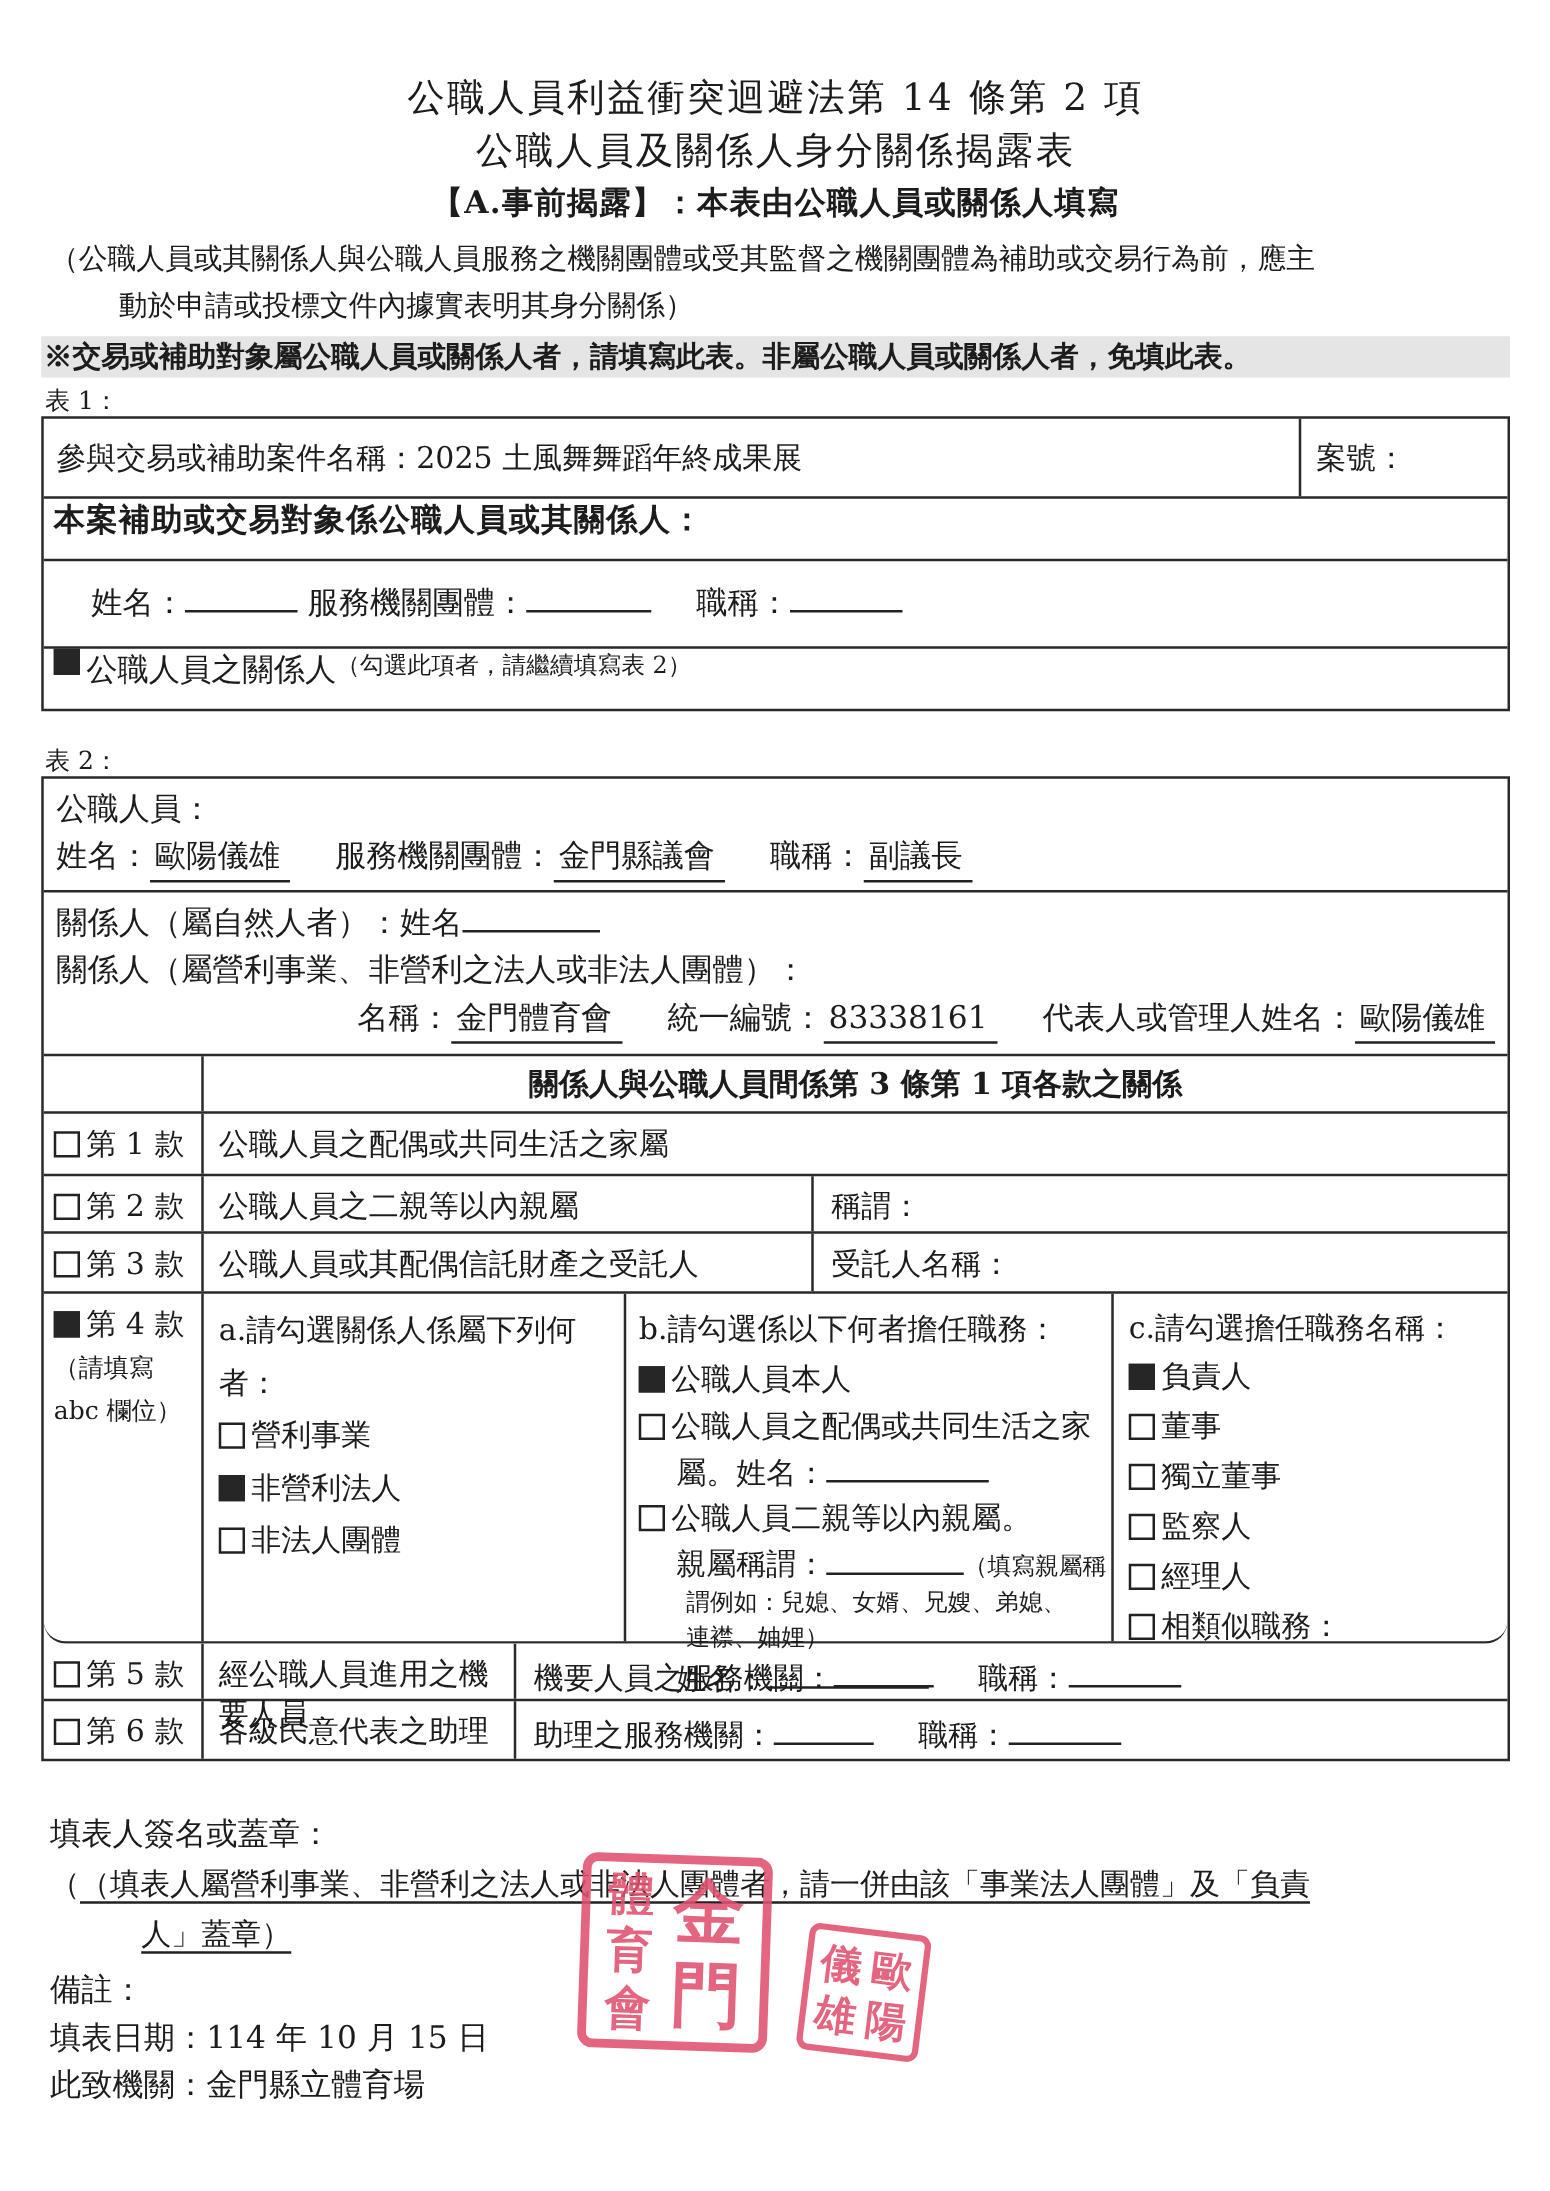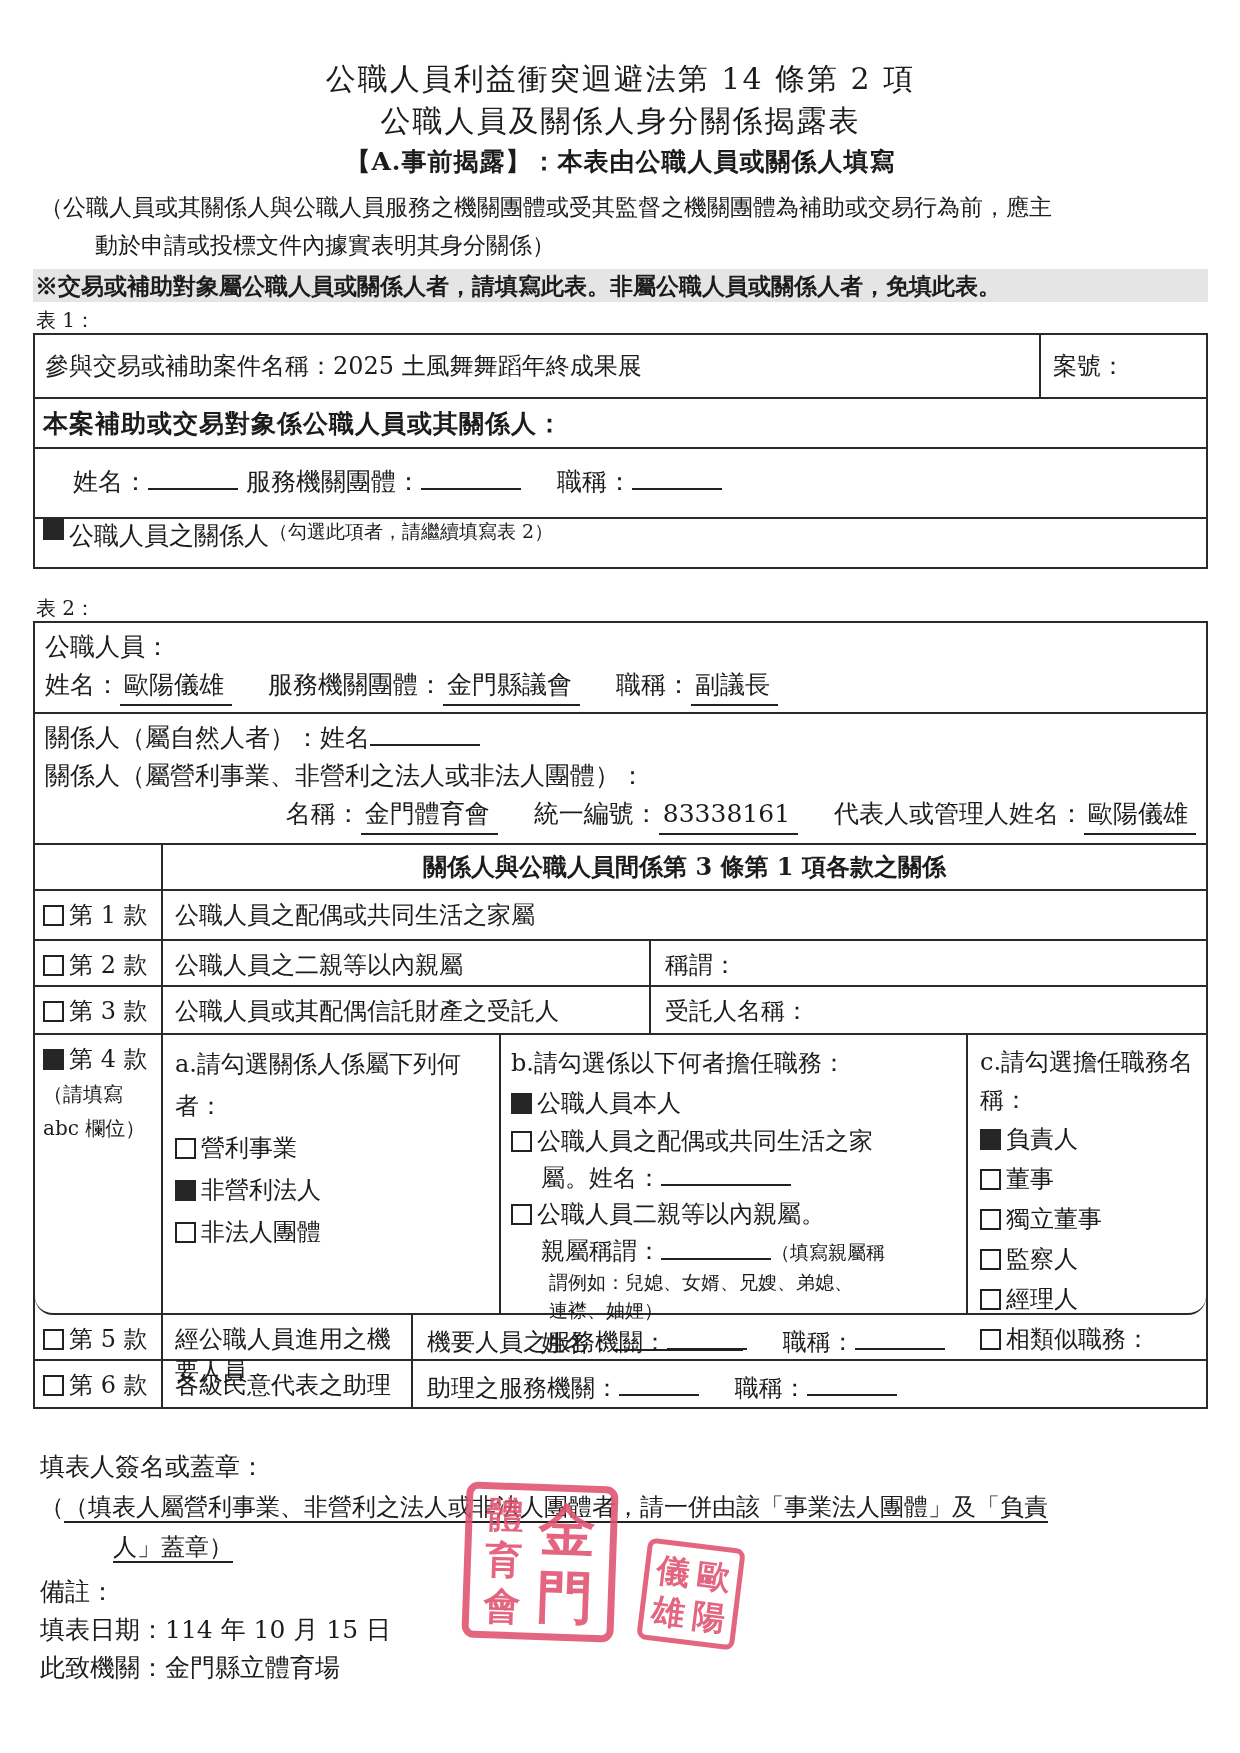--- a/index.html
+++ b/index.html
@@ -29,21 +29,21 @@
 
   
   .frame{border:2px solid #2a2a2a;}
   .b-b{border-bottom:2px solid #2a2a2a;}
   .row{display:flex;}
 
   
   .t1-r1{height:62px;align-items:center;font-size:24px;}
   .t1-case{flex:1;padding-left:10px;}
   .t1-caseno{width:153px;border-left:2px solid #2a2a2a;align-self:stretch;display:flex;align-items:center;padding-left:12px;}
-  .t1-r2{height:48px;display:flex;align-items:center;font-size:25px;font-weight:bold;padding-left:8px;letter-spacing:1px;}
+  .t1-r2{height:48px;display:flex;align-items:flex-start;font-size:25px;font-weight:bold;padding-left:8px;letter-spacing:1px;}
   .t1-r3{padding:10px 0 12px 8px;}
   .opt-line{font-size:25px;line-height:40px;}
   .opt-note{font-size:19px;}
   .t1-fields{font-size:25px;line-height:46px;padding-left:30px;}
   .t1-r4{height:48px;display:flex;align-items:flex-start;font-size:25px;padding-left:8px;}
 
   
   .cb{display:inline-block;width:21px;height:21px;border:2px solid #222;background:#fff;
       vertical-align:-3px;margin-right:5px;box-sizing:border-box;}
   .cb.checked{background:#262626;border-color:#262626;}
@@ -63,21 +63,21 @@
   .cell{box-sizing:border-box;font-size:24px;}
   .desc{padding:8px 0 0 12px;}
   .r1-desc{flex:1;}
   .r2-desc{width:488px;flex:none;border-right:2px solid #2a2a2a;}
   .r2-extra{flex:1;padding:8px 0 0 14px;}
   .r56-desc{width:250px;flex:none;border-right:2px solid #2a2a2a;}
   .r56-extra{flex:1;padding:8px 0 0 14px;}
   .h48{height:48px;}.h44{height:44px;}.h46{height:46px;}
   .c1-note{font-size:20px;line-height:30px;margin-top:4px;}
   .colA{width:338px;flex:none;border-right:2px solid #2a2a2a;padding:8px 0 0 12px;box-sizing:border-box;}
-  .colB{width:467px;flex:none;border-right:2px solid #2a2a2a;padding:8px 0 0 10px;box-sizing:border-box;}
+  .colB{width:390px;flex:none;border-right:2px solid #2a2a2a;padding:8px 0 0 10px;box-sizing:border-box;}
   .colC{flex:1;padding:8px 0 0 12px;box-sizing:border-box;}
   .opt{font-size:24px;line-height:40px;}
   .optA{font-size:24px;line-height:42px;}
   .sub{padding-left:30px;font-size:24px;line-height:36px;}
   .small{font-size:19px;line-height:28px;}
   .small-ind{padding-left:38px;}
 
   
   .f-sign{font-size:25px;line-height:40px;margin-top:38px;padding-left:7px;}
   .f-note1{font-size:24px;line-height:40px;padding-left:7px;}

